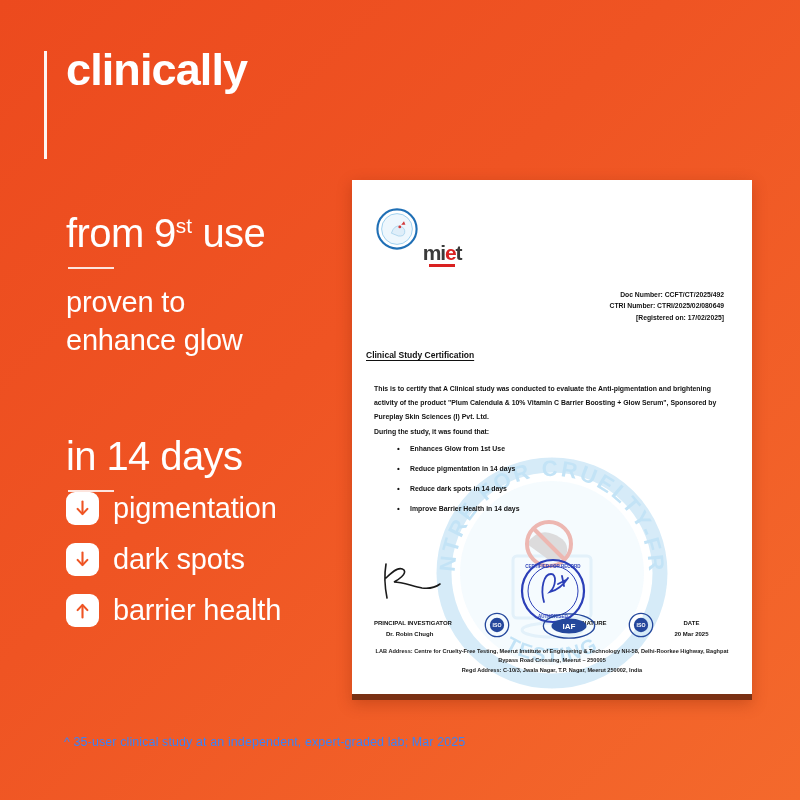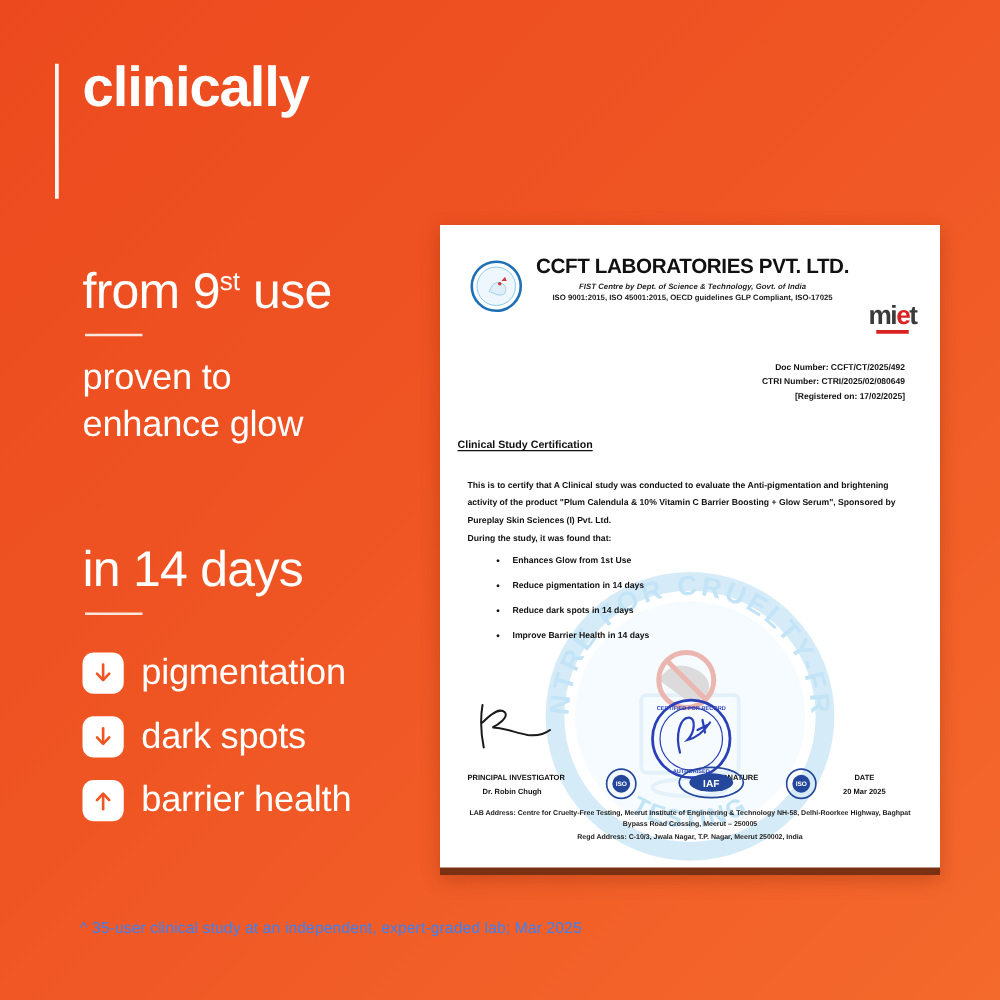--- a/index.html
+++ b/index.html
@@ -27,21 +27,21 @@
   .block-title {
     color:#fff; font-size:40px; line-height:1.05; letter-spacing:-0.6px;
     white-space:nowrap;
   }
   .block-title sup { font-size:0.52em; vertical-align:super; letter-spacing:0; }
   .divider { width:46px; height:2px; background:rgba(255,255,255,.85); margin:13px 0 14px 2px; }
   .block-sub {
     color:#fff; font-size:29px; line-height:1.32; letter-spacing:-0.2px;
   }
 
-  .benefits { position:absolute; left:66px; top:519px; }
+  .benefits { position:absolute; left:66px; top:489px; }
   .benefit-row { display:flex; align-items:center; margin-bottom:13px; height:38px; }
   .benefit-badge {
     width:33px; height:33px; border-radius:9px; background:#fff;
     display:flex; align-items:center; justify-content:center; flex:0 0 auto;
   }
   .benefit-badge svg { display:block; }
   .benefit-label {
     color:#fff; font-size:29px; letter-spacing:-0.2px; margin-left:14px;
     line-height:1; white-space:nowrap;
   }
@@ -121,21 +121,21 @@
     display:flex; font-size:6px; font-weight:bold; color:#111;
   }
   .sig-c1 { width:45%; padding-left:8px; }
   .sig-c2 { width:30%; text-align:center; }
   .sig-c3 { width:25%; text-align:center; }
   .sig-val { margin-top:5px; font-weight:bold; }
   .sig-c1 .sig-val { padding-left:12px; }
 
   
   .cert-footer { position:absolute; left:0; right:0; bottom:18px; }
-  .badges { display:flex; justify-content:center; align-items:flex-end; gap:32px; margin-bottom:7px;margin-left:33px; }
+  .badges { display:flex; justify-content:center; align-items:flex-start; gap:32px; margin-bottom:7px;margin-left:33px; }
   .addr { text-align:center; font-size:5.6px; font-weight:bold; color:#222; line-height:1.75; padding:0 20px; }
 </style>
 </head>
 <body>
 
 <div class="left-col">
 
   <div class="headline-wrap">
     <div class="headline-rule"></div>
     <div class="headline">clinically</div>
@@ -213,25 +213,20 @@
   <div class="cert-inner">
 
     <div class="cert-head">
       <svg class="lab-seal" viewBox="0 0 60 60">
         <circle cx="30" cy="30" r="28" fill="#fff" stroke="#1f6fb5" stroke-width="3"></circle>
         <circle cx="30" cy="30" r="22" fill="#eef7fd" stroke="#7fc0e8" stroke-width="1"></circle>
         <path d="M22,36 q4,-12 12,-10 q8,2 7,9 q-1,6 -9,5 z" fill="#dfeef9" stroke="#9ccbe8" stroke-width="1"></path>
         <circle cx="34" cy="27" r="2" fill="#d23a3a"></circle>
         <path d="M36,24 l4,-5 l2,5 z" fill="#d23a3a"></path>
       </svg>
-      <div class="head-text">
-        <div class="lab-name">CCFT LABORATORIES PVT. LTD.</div>
-        <div class="lab-sub1">FIST Centre by Dept. of Science &amp; Technology, Govt. of India</div>
-        <div class="lab-sub2">ISO 9001:2015, ISO 45001:2015, OECD guidelines GLP Compliant, ISO-17025</div>
-      </div>
       <div class="miet-logo">
         <div class="miet-word">mi<span class="e">e</span>t</div>
         <div class="miet-bar"></div>
       </div>
     </div>
 
     <div class="doc-meta">
       <div>Doc Number: CCFT/CT/2025/492</div>
       <div>CTRI Number:  CTRI/2025/02/080649</div>
       <div>[Registered on: 17/02/2025]</div>

